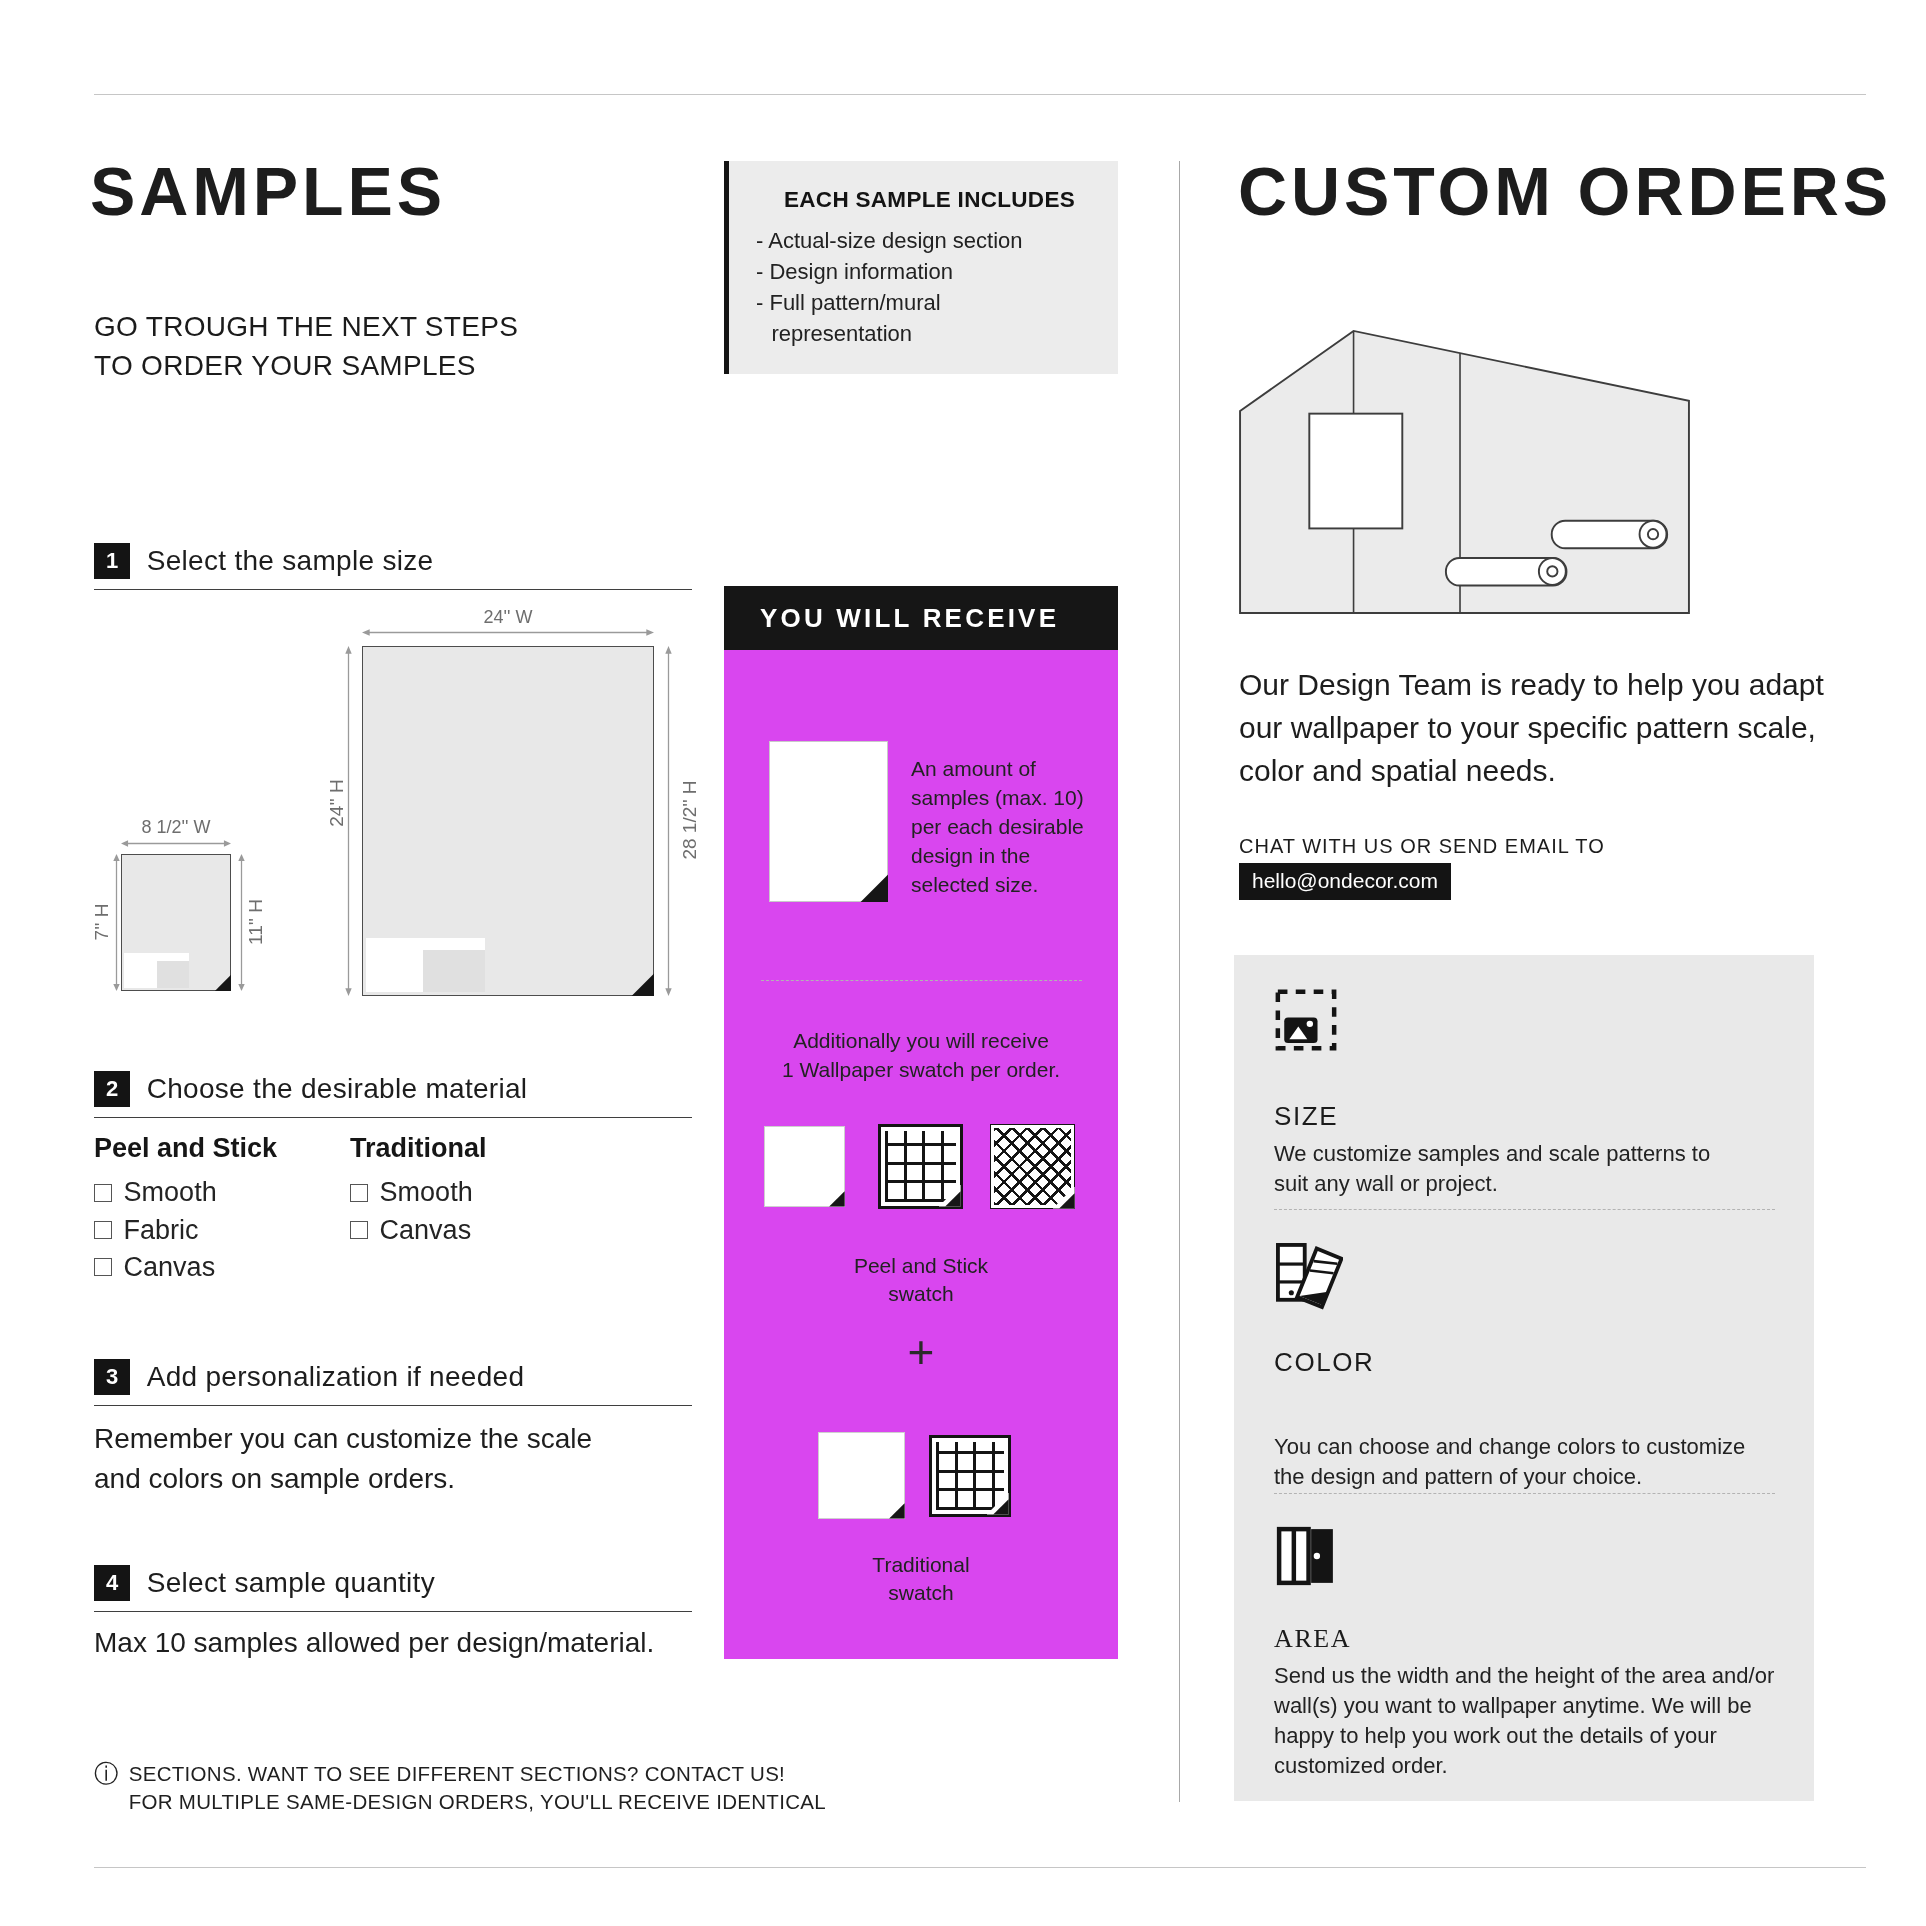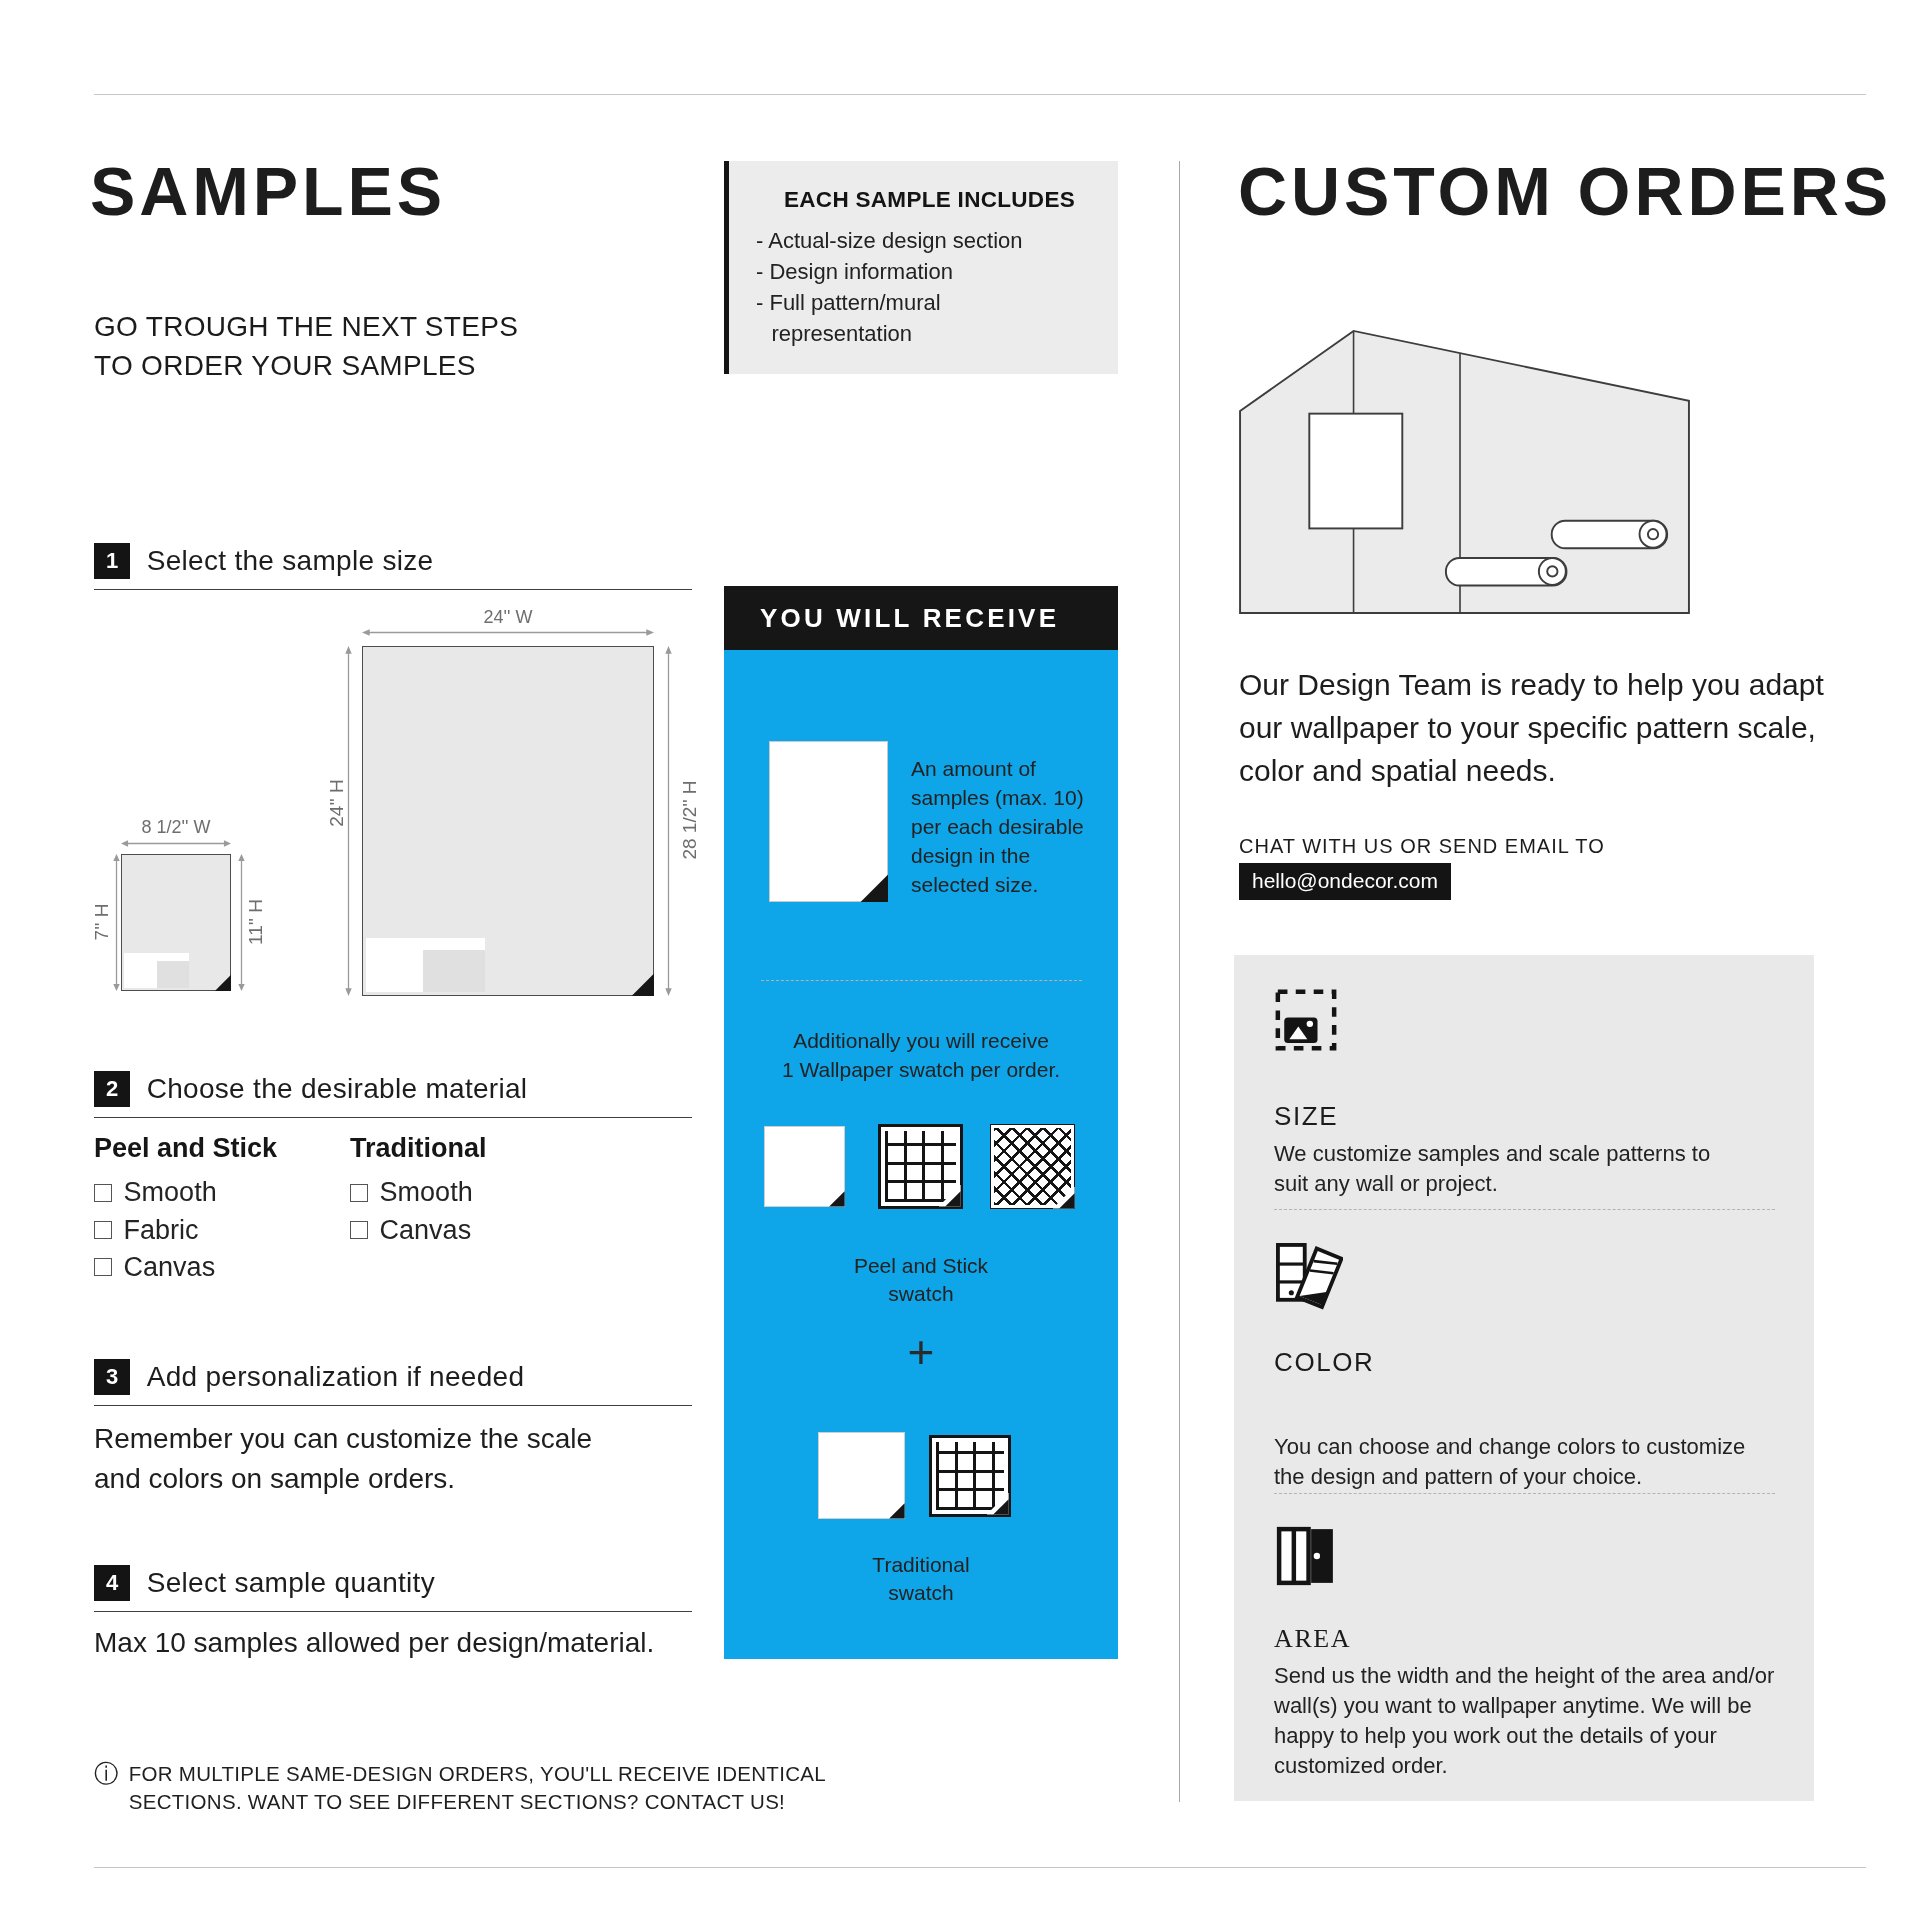--- a/index.html
+++ b/index.html
@@ -67,21 +67,21 @@
   .info-glyph::before { content:"\24D8"; }
   .footnote-text { font-size:20.5px; line-height:28px; letter-spacing:0.3px; color:#1f1f1f; }
 
   .includes-box { position:absolute; left:724px; top:161px; width:394px; height:213px; background:#ececec; border-left:5.8px solid #141414; padding:26px 27px; }
   .inc-title { font-size:22.5px; font-weight:700; letter-spacing:0.3px; margin-bottom:11.6px; color:#141414;margin-left:28px; }
   .inc-line { font-size:22px; line-height:31px; color:#222; }
   .inc-indent { padding-left:15.4px; }
 
   .banner { position:absolute; left:724px; top:586px; width:394px; height:64px; background:#161616; color:#ffffff; font-size:26px; letter-spacing:3.2px; display:flex; align-items:center; padding-left:36px;font-weight:bold; }
 
-  .receive-panel { position:absolute; left:724px; top:650px; width:394px; height:1009px; background:#0ea5e9; }
+  .receive-panel { position:absolute; left:724px; top:650px; width:394px; height:1009px; background:#d946ef; }
   .page-icon { position:absolute; left:45px; top:91px; width:119px; height:161px; background:#fff; border:0.6px solid #c9c9c9; }
   .receive-text { position:absolute; left:187px; top:104px; width:193px; font-size:21px; line-height:29px; color:#222; }
   .dashed { border-top:1.3px dashed #b3b3b3; position:absolute; }
   .d-mid { left:37px; top:330px; width:321px; }
   .add-text { position:absolute; left:0; top:376px; width:394px; text-align:center; font-size:21px; line-height:29px; color:#222; }
   .swatch { position:absolute; background:#fff; }
   .s-blank { border:0.6px solid #cfcfcf; }
   .s-grid { border:3.2px solid #141414; }
   .s-grid::before { content:""; position:absolute; inset:3.9px; background-image:repeating-linear-gradient(0deg,#141414 0 3.2px,transparent 3.2px 18.6px),repeating-linear-gradient(90deg,#141414 0 3.2px,transparent 3.2px 18.6px); }
   .s-hatch { border:1.9px solid #141414; }
@@ -233,22 +233,22 @@
 
   <div class="step-header sh4">
     <span class="step-num">4</span>
     <span class="step-label">Select sample quantity</span>
   </div>
   <p class="step-text st4">Max 10 samples allowed per design/material.</p>
 
   <div class="footnote">
     <span class="info-glyph"></span>
     <div class="footnote-text">
+      <div>SECTIONS. WANT TO SEE DIFFERENT SECTIONS? CONTACT US!</div>
       <div>FOR MULTIPLE SAME-DESIGN ORDERS, YOU'LL RECEIVE IDENTICAL</div>
-      <div>SECTIONS. WANT TO SEE DIFFERENT SECTIONS? CONTACT US!</div>
     </div>
   </div>
 
   <aside class="includes-box">
     <div class="inc-title">EACH SAMPLE INCLUDES</div>
     <div class="inc-line">- Actual-size design section</div>
     <div class="inc-line">- Design information</div>
     <div class="inc-line">- Full pattern/mural</div>
     <div class="inc-line inc-indent">representation</div>
   </aside>

